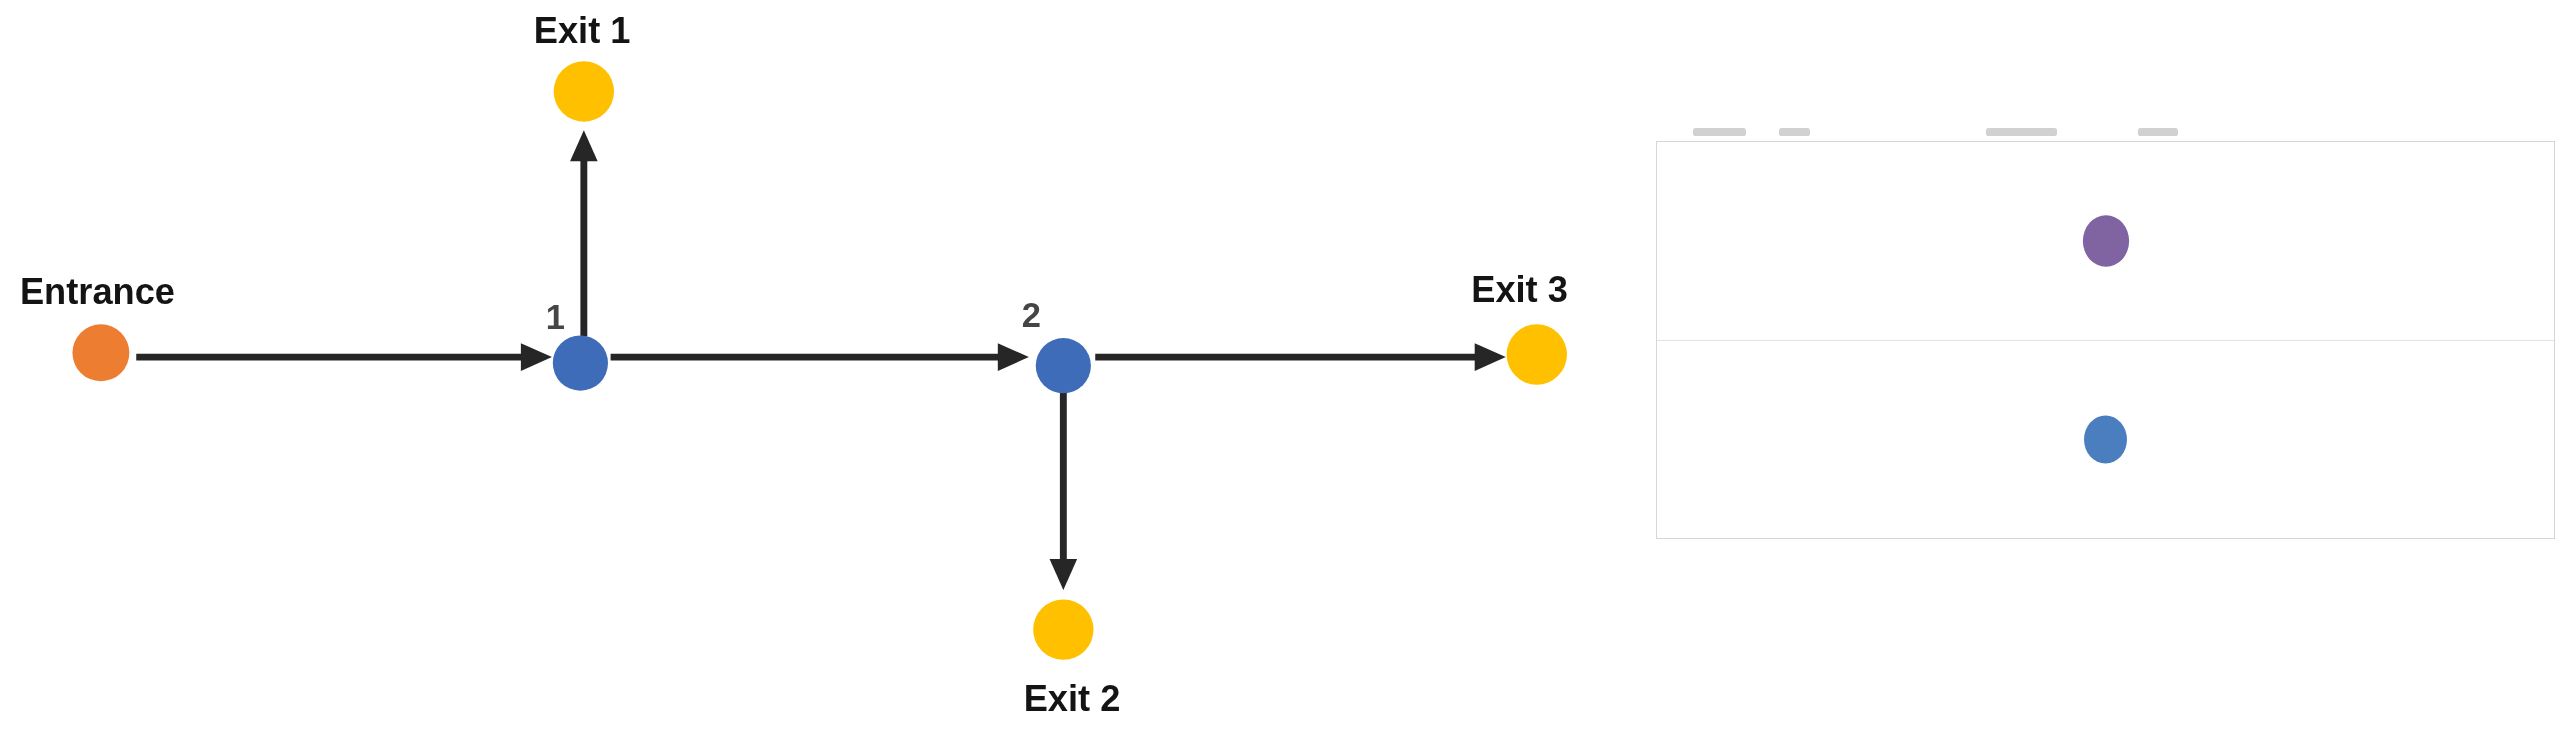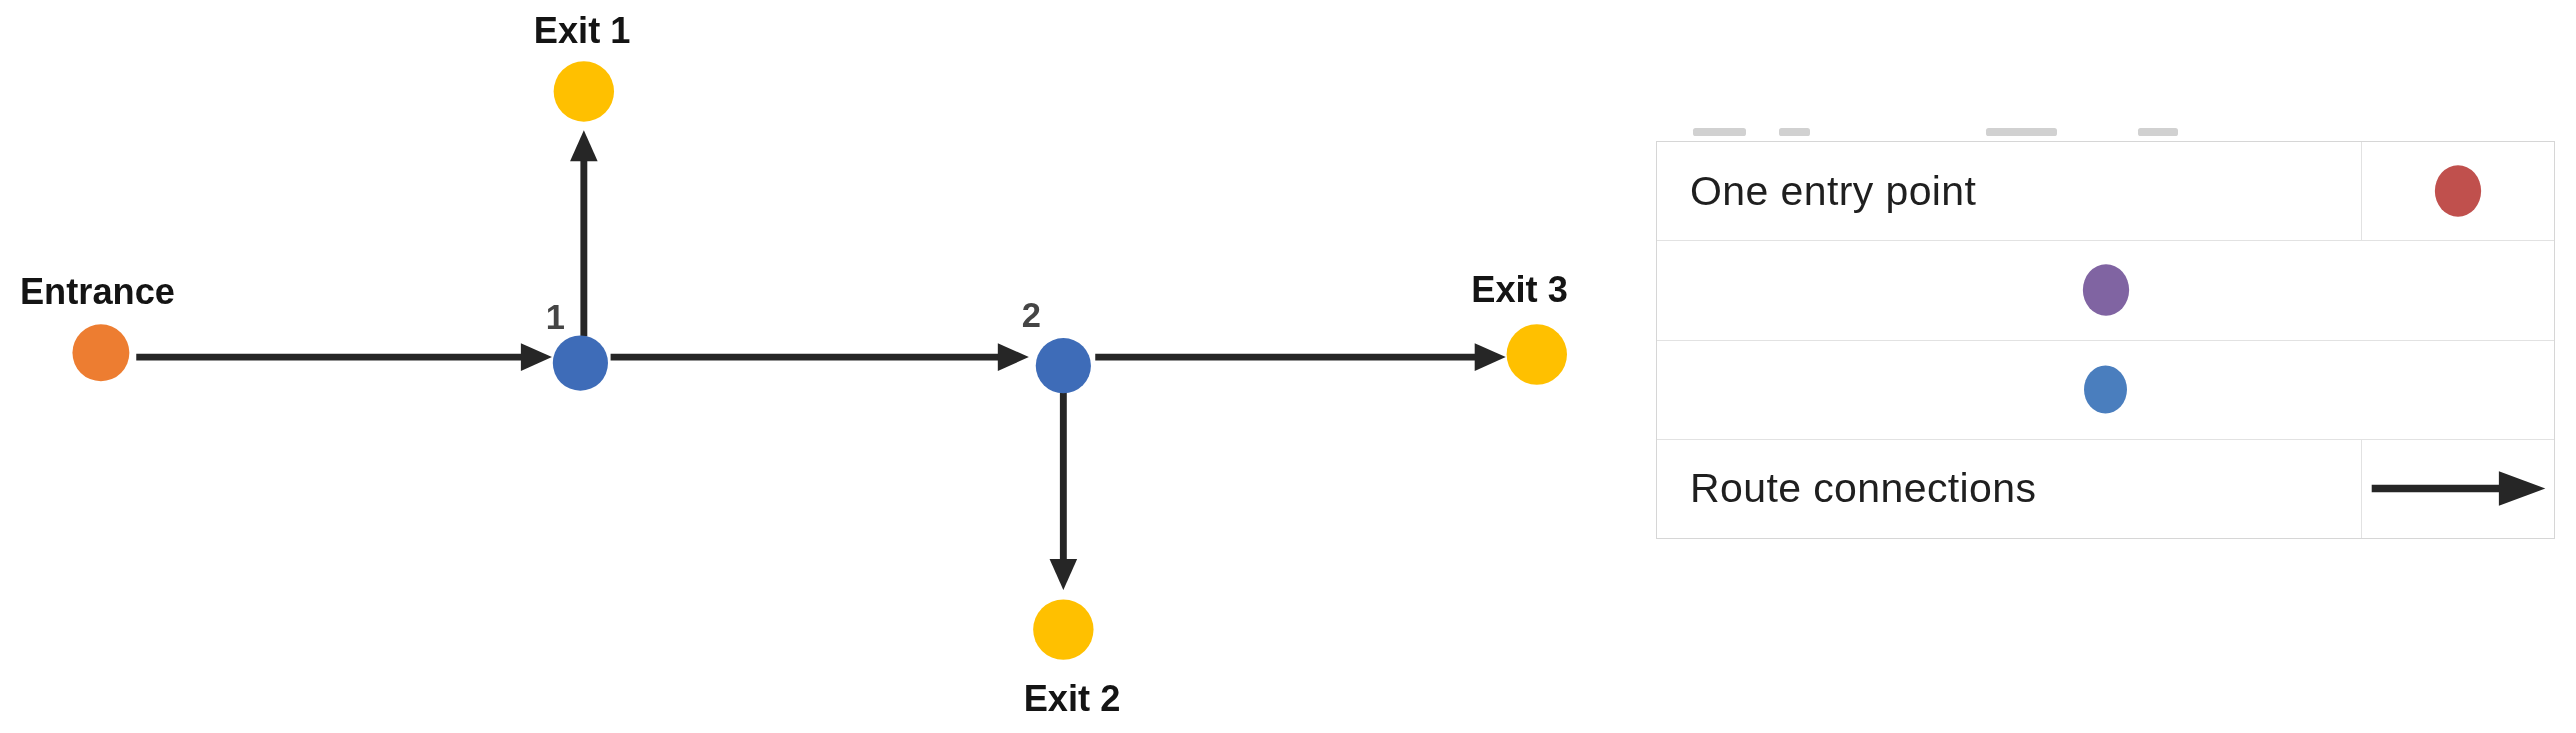--- a/index.html
+++ b/index.html
@@ -118,50 +118,33 @@
     <text class="node-num" x="655" y="382" text-anchor="end">1</text>
     <text class="node-num" x="1207" y="379" text-anchor="end">2</text>
   </svg>
 
   <div class="legend">
     <span class="remnant r1"></span>
     <span class="remnant r2"></span>
     <span class="remnant r3"></span>
     <span class="remnant r4"></span>
 
-    <div class="legend-row">
-      <div class="legend-cell-label">One entry point</div>
-      <div class="legend-cell-symbol">
-        <svg width="60" height="64" viewBox="0 0 70 74">
-          <ellipse cx="35" cy="37" rx="27" ry="30" fill="#C0504D"></ellipse>
-        </svg>
-      </div>
-    </div>
 
     <div class="legend-row">
       <div class="legend-cell-symbol">
         <svg width="60" height="64" viewBox="0 0 70 74">
           <ellipse cx="35" cy="37" rx="27" ry="30" fill="#8064A2"></ellipse>
         </svg>
       </div>
     </div>
 
     <div class="legend-row">
       <div class="legend-cell-symbol">
         <svg width="55" height="59" viewBox="0 0 64 68">
           <ellipse cx="32" cy="34" rx="25" ry="28" fill="#4A7EBE"></ellipse>
         </svg>
       </div>
     </div>
 
-    <div class="legend-row">
-      <div class="legend-cell-label">Route connections</div>
-      <div class="legend-cell-symbol">
-        <svg width="181" height="55" viewBox="0 0 210 64">
-          <line x1="4" y1="32" x2="156" y2="32" stroke-width="9" stroke="#262626"></line>
-          <polygon points="206,32 152,12 152,52" fill="#262626"></polygon>
-        </svg>
-      </div>
-    </div>
   </div>
 
 </div>
 
 
 </body></html>

